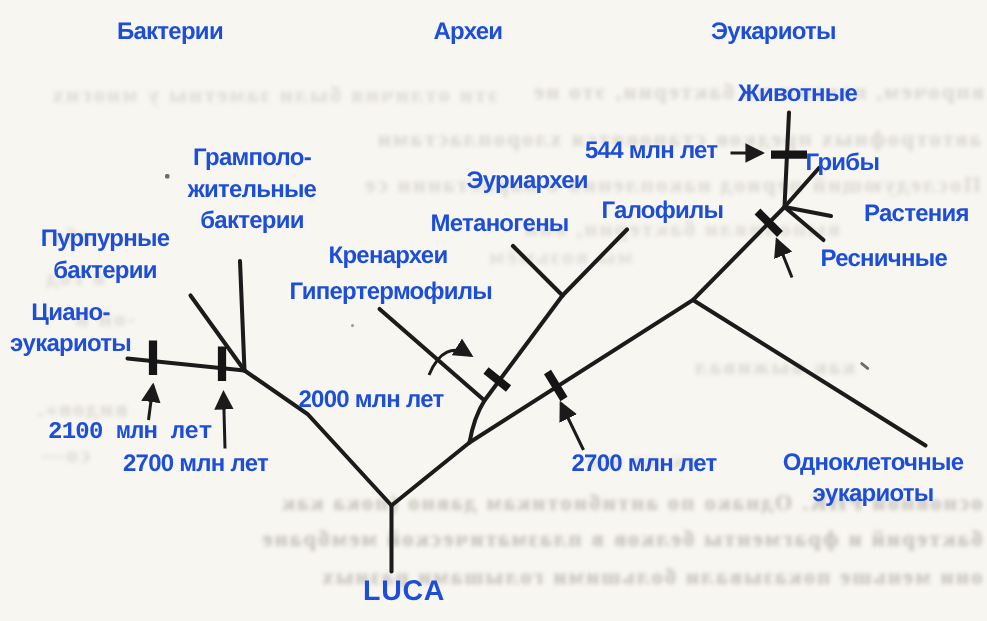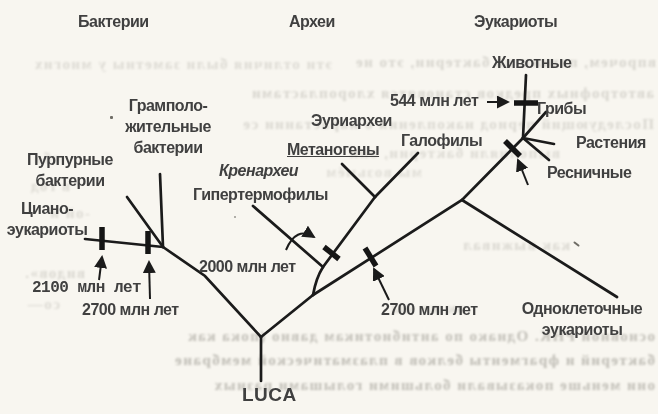--- a/index.html
+++ b/index.html
@@ -4,35 +4,35 @@
 <style>
   html,body{margin:0;padding:0;background:#e8e6e0;}
   #stage{position:relative;width:658px;height:414px;background:#f8f6f0;overflow:hidden;
          font-family:"Liberation Sans",sans-serif;}
   #bleed{position:absolute;inset:0;pointer-events:none;}
   .bleed-line{position:absolute;font-family:"Liberation Serif",serif;font-weight:bold;
       font-size:15px;color:#6d6a60;transform:scaleX(-1);filter:blur(1.3px);
       white-space:nowrap;overflow:hidden;letter-spacing:1.5px;}
   #tree-svg{position:absolute;left:0;top:0;}
   .label{position:absolute;font-weight:bold;font-size:16px;line-height:1.3;
-      color:#404040;letter-spacing:-0.5px;white-space:pre-line;}
+      color:#1d4ed8;letter-spacing:-0.5px;white-space:pre-line;}
   .ctr{text-align:center;}
   #lbl-bacteria-heading{left:78px;top:12px;}
   #lbl-archaea-heading{left:289px;top:12px;}
   #lbl-eukaryotes-heading{left:474px;top:12px;}
   #lbl-animals{left:492px;top:53px;}
   #lbl-544{left:390px;top:91px;}
   #lbl-fungi{left:537px;top:99px;}
   #lbl-plants{left:576px;top:133px;}
   #lbl-ciliates{left:547px;top:163px;}
   #lbl-1200{left:482px;top:190px;}
   #lbl-euryarchaeota{left:311px;top:111px;}
-  #lbl-methanogens{left:287px;top:140px;text-decoration:underline;}
+  #lbl-methanogens{left:287px;top:140px;}
   #lbl-halophiles{left:401px;top:131px;}
-  #lbl-crenarchaeota{left:219px;top:161px;font-style:italic;}
+  #lbl-crenarchaeota{left:219px;top:161px;}
   #lbl-hyperthermophiles{left:193px;top:185px;}
   #lbl-gram{left:112px;top:96px;width:112px;}
   #lbl-purple{left:18px;top:150px;width:104px;}
   #lbl-cyano{left:4px;top:199px;width:86px;}
   #lbl-2100{left:32px;top:278px;font-family:Liberation Mono, monospace;}
   #lbl-2700-bacteria{left:82px;top:300px;}
   #lbl-2800{left:199px;top:257px;}
   #lbl-2700-eukaryote{left:381px;top:300px;}
   #lbl-unicellular{left:508px;top:299px;width:148px;}
   #lbl-luca{left:242px;top:383px;font-size:19px;letter-spacing:0.5px;}

